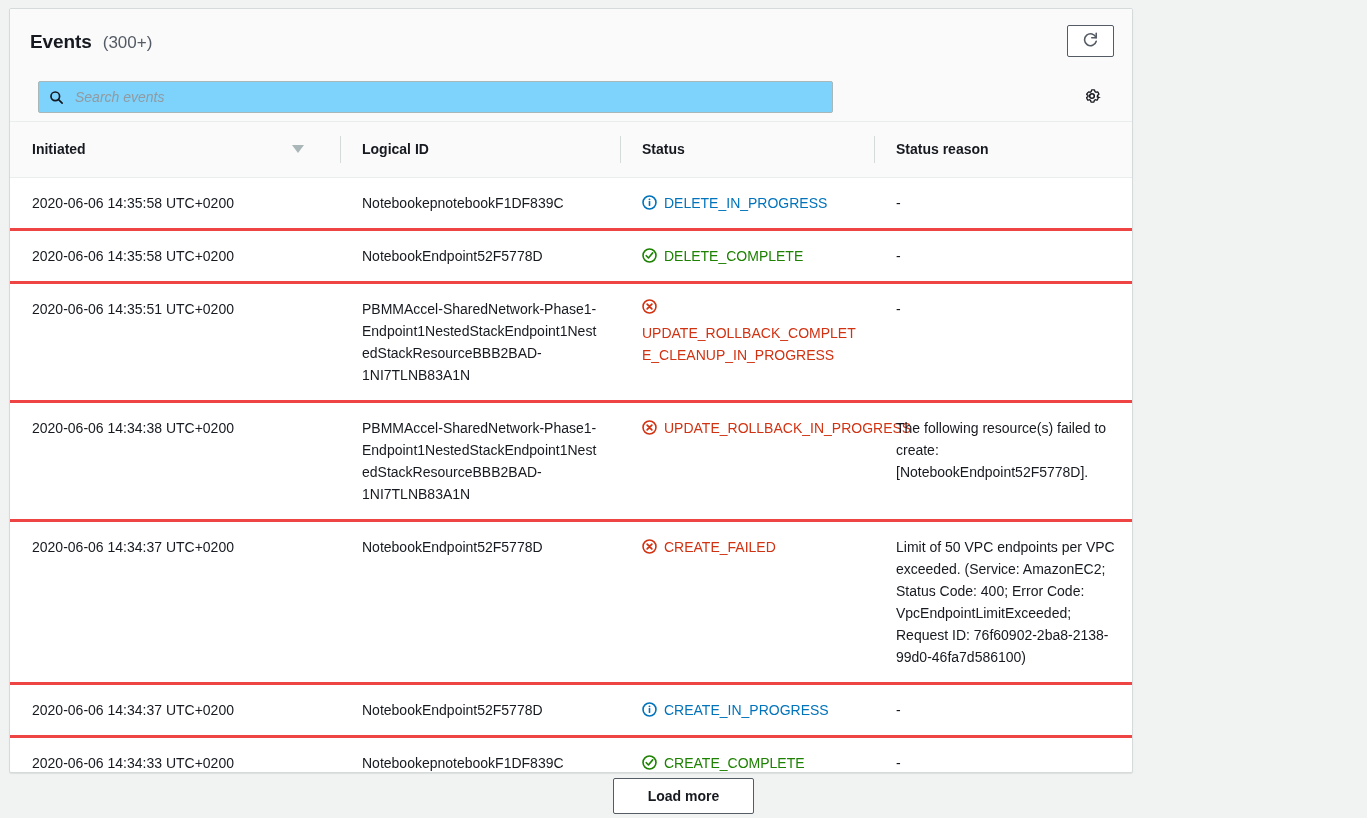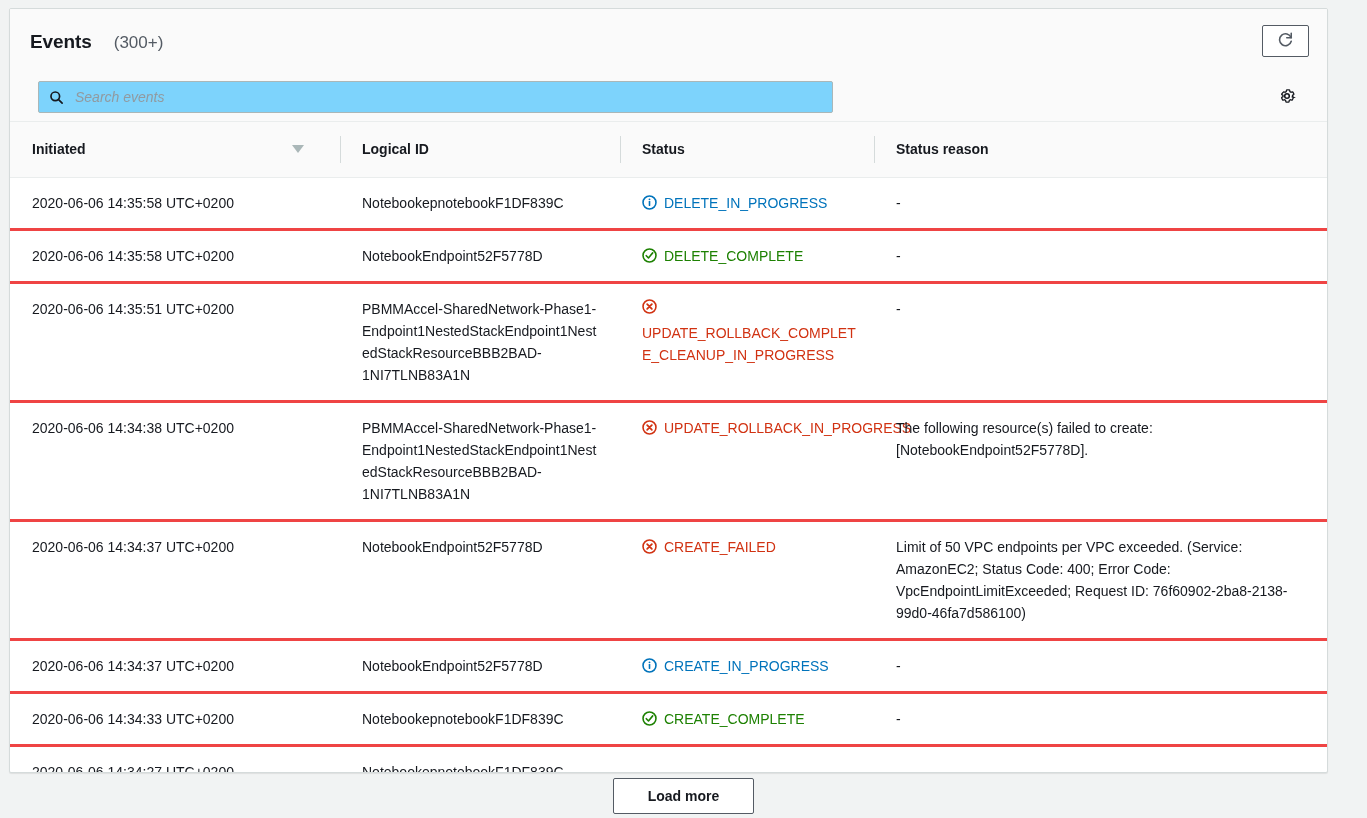--- a/index.html
+++ b/index.html
@@ -16,21 +16,21 @@
     width: 1367px;
     height: 818px;
     overflow: hidden;
   }
 
   
   .card {
     position: absolute;
     left: 9px;
     top: 8px;
-    width: 1319px;
+    width: 1124px;
     height: 765px;
     background: #ffffff;
     border: 1px solid #d5dbdb;
     border-radius: 2px;
     box-shadow: 0 1px 1px rgba(0,0,0,0.08);
     overflow: hidden;
   }
 
   
   .card-header {
@@ -48,21 +48,21 @@
   .title-main {
     font-size: 19px;
     font-weight: bold;
     color: #16191f;
     letter-spacing: -0.1px;
   }
   .title-count {
     font-size: 17px;
     font-weight: normal;
     color: #545b64;
-    margin-left: 22px;
+    margin-left: 11px;
   }
 
   .refresh-btn {
     position: absolute;
     right: 18px;
     top: 16px;
     width: 47px;
     height: 32px;
     background: #ffffff;
     border: 1px solid #545b64;

